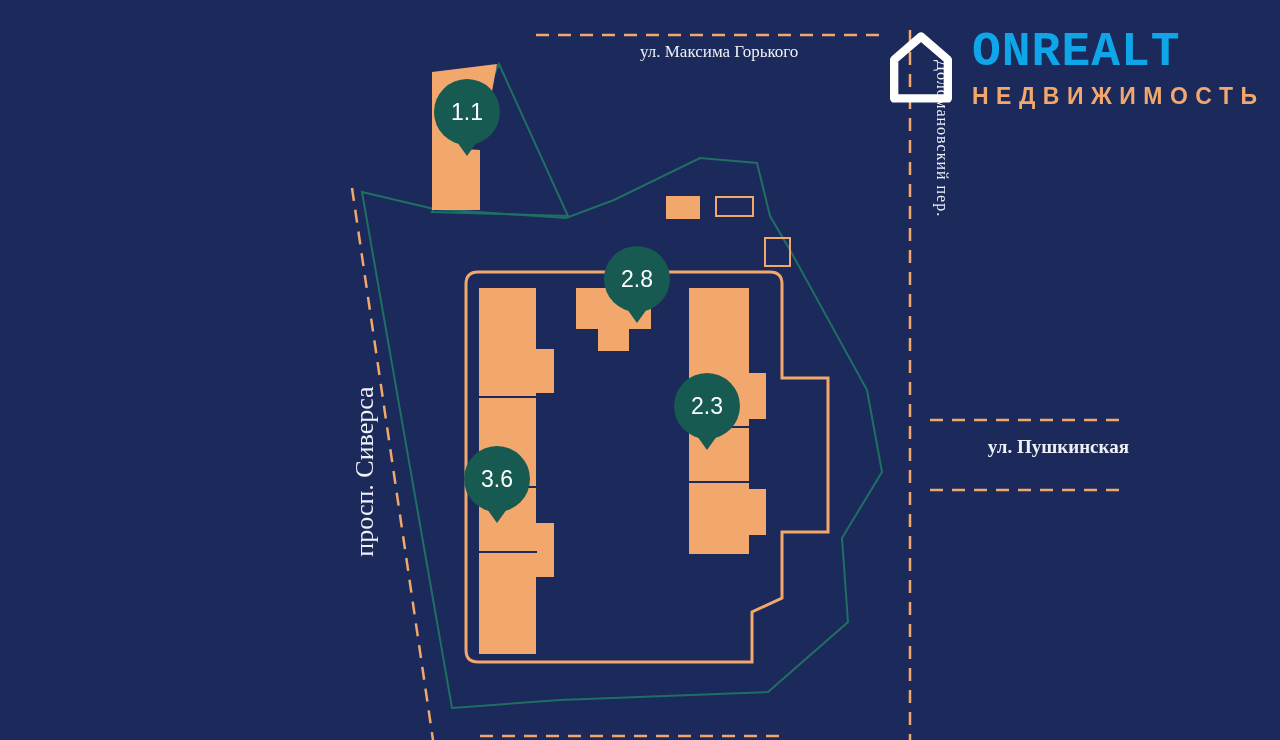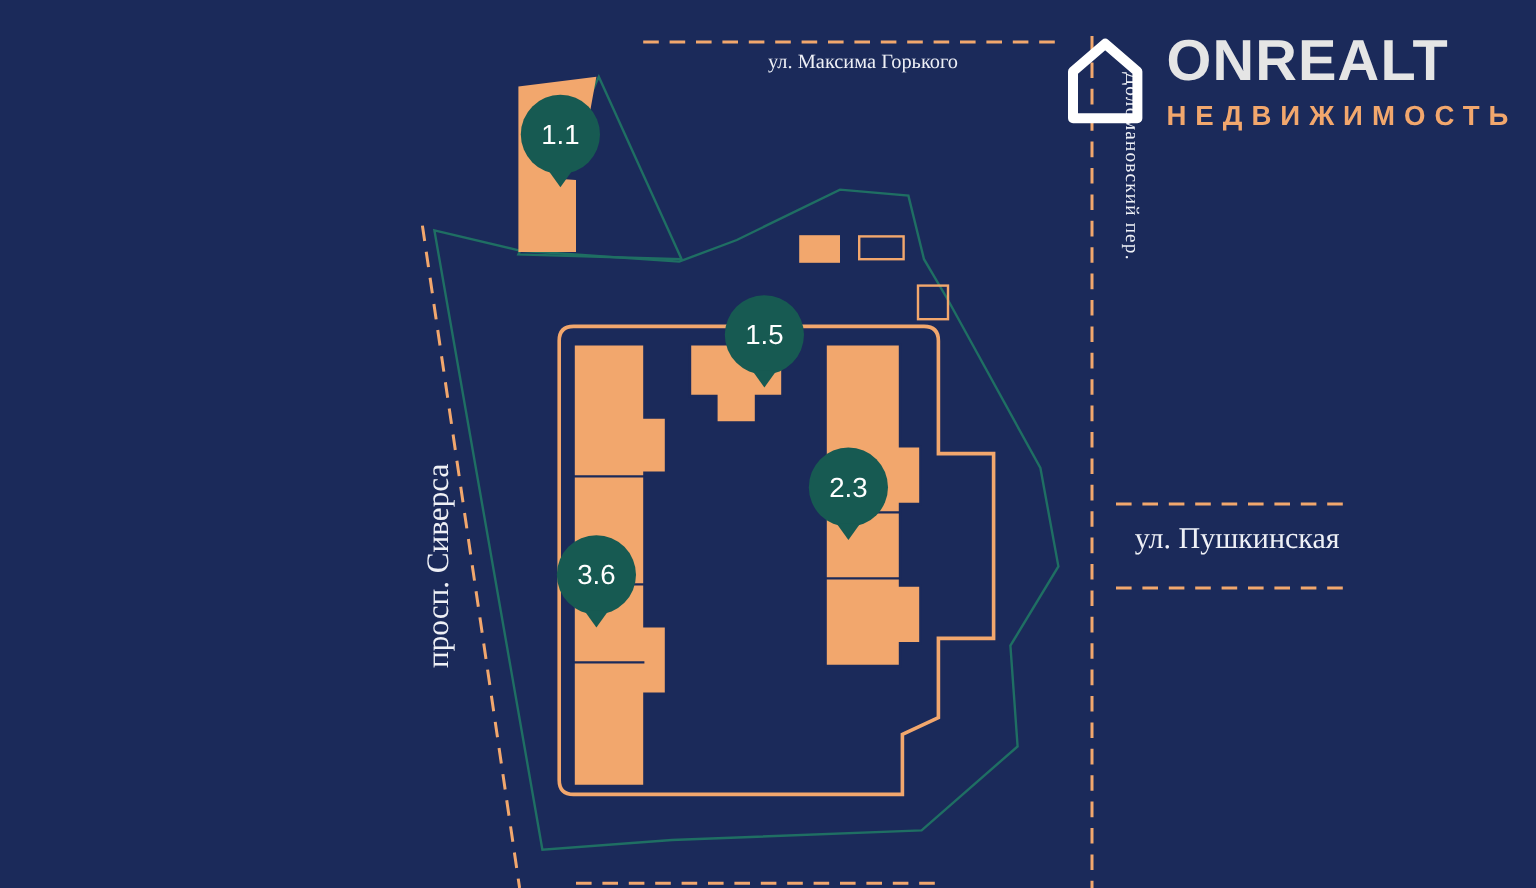--- a/index.html
+++ b/index.html
@@ -19,37 +19,37 @@
     font-family: "Liberation Serif", serif;
     user-select: none;
   }
   .street-top { top: 2px; left: 640px; width: 300px; text-align: left; font-size: 17px; margin-top: 40px; }
   .street-right-vertical {
     top: 60px; left: 933px;
     font-size: 16px;
     writing-mode: vertical-rl;
     letter-spacing: 1px;
   }
-  .street-right { top: 436px; left: 933px; width: 196px; text-align: center; font-size: 25px; }
+  .street-right { top: 436px; left: 933px; width: 196px; text-align: right; font-size: 19px; font-weight: bold; }
   .street-left {
     top: 574px; left: 350px;
     width: 205px; text-align: center;
     font-size: 26px;
     transform: rotate(-90deg);
     transform-origin: 0 0;
   }
 
   .logo {
     position: absolute; top: 28px; left: 884px;
     display: flex; gap: 14px; align-items: flex-start;
   }
   .logo-name {
-    font-family: Liberation Sans, sans-serif;
+    font-family: Liberation Mono, monospace;
     font-weight: bold; font-size: 48px; line-height: 1;
-    color: #e5e5e5; letter-spacing: 1px;
+    color: #0ea5e9; letter-spacing: 1px;
   }
   .logo-sub {
     font-family: "Liberation Sans", sans-serif;
     font-weight: bold; font-size: 23px;
     color: #f2a76d; letter-spacing: 7.5px;
     margin-top: 7px; white-space: nowrap;
   }
 
   .pin {
     position: absolute;
@@ -122,20 +122,20 @@
   <span>
     <div class="logo-name">ONREALT</div>
     <div class="logo-sub">НЕДВИЖИМОСТЬ</div>
   </span>
 </div>
 
 <div class="pin" style="left:434px; top:79px;">
   <span>1.1</span>
 </div>
 <div class="pin" style="left:604px; top:246px;">
-  <span>1.5</span>
+  <span>2.8</span>
 </div>
 <div class="pin" style="left:674px; top:373px;justify-content:center;">
   <span>2.3</span>
 </div>
 <div class="pin" style="left:464px; top:446px;">
   <span>3.6</span>
 </div>
 
 </body></html>

